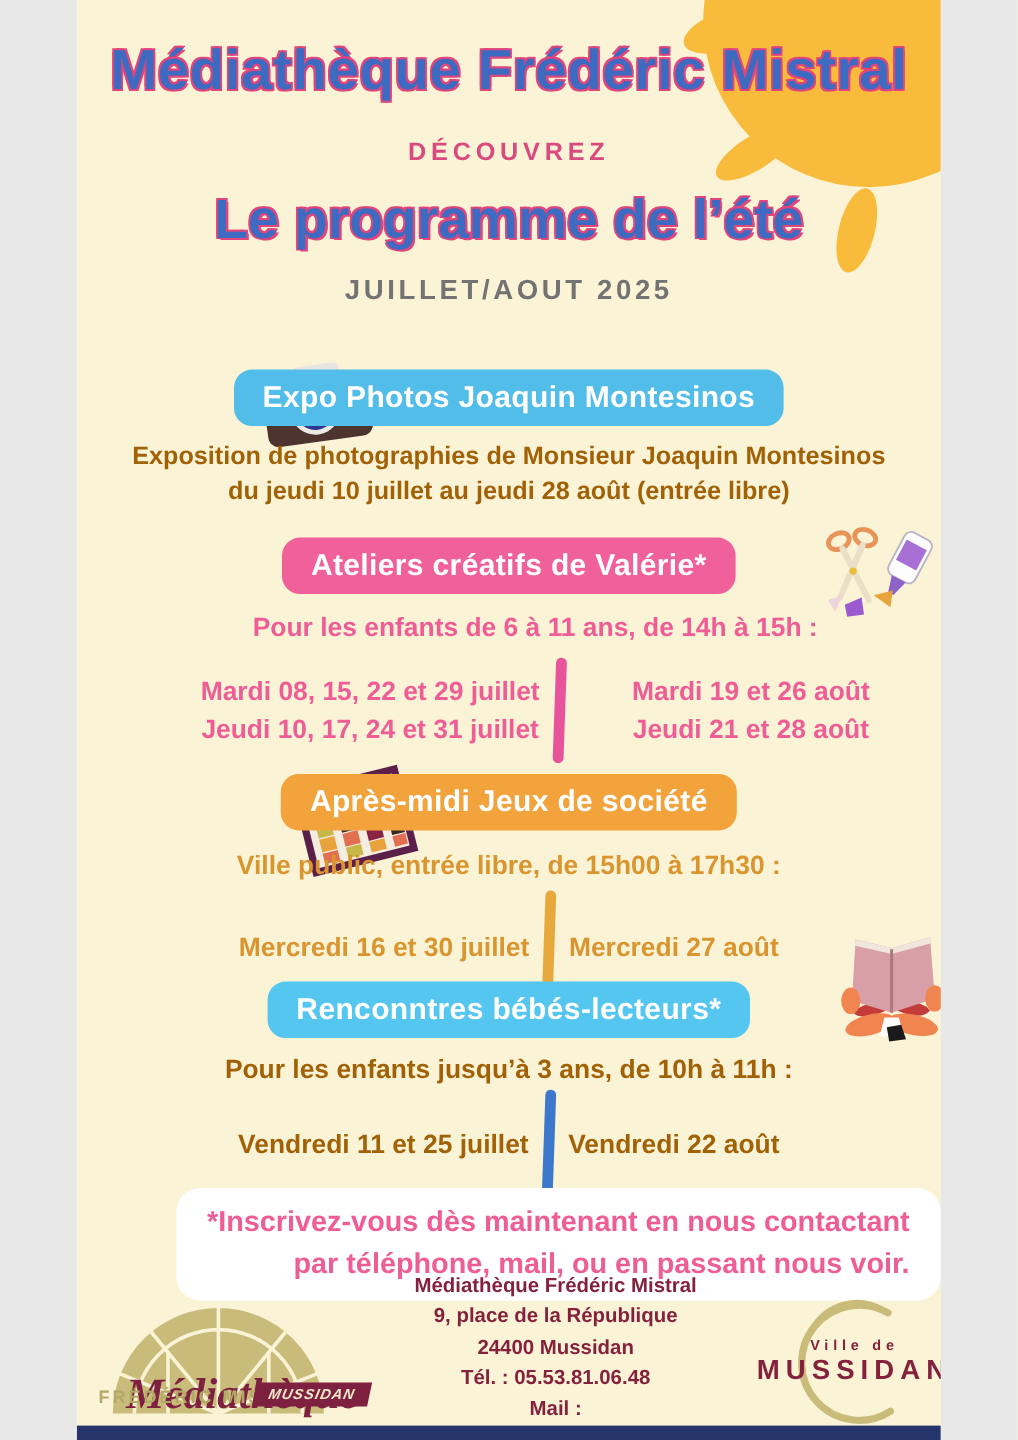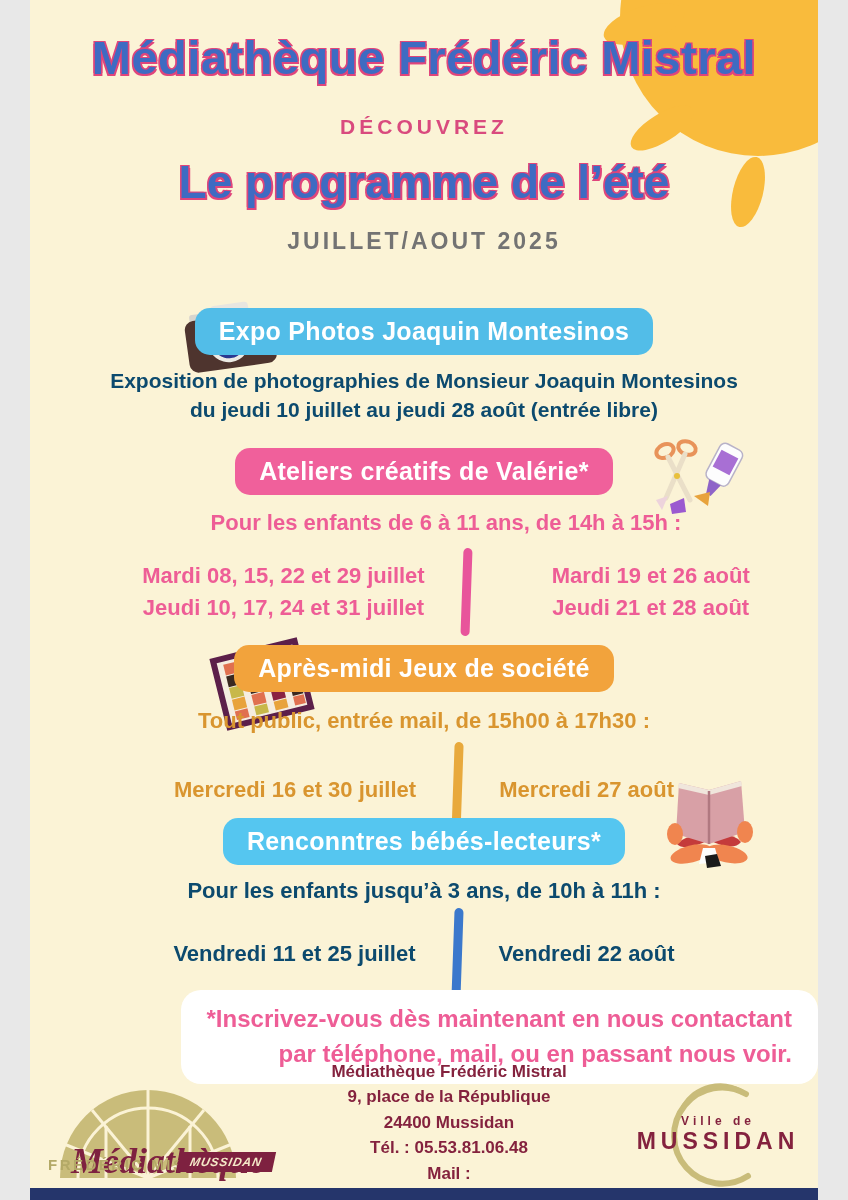--- a/index.html
+++ b/index.html
@@ -1,18 +1,18 @@
 <!DOCTYPE html>
 <html><head>
 <meta charset="utf-8">
 <style>
   * { margin:0; padding:0; box-sizing:border-box; }
   html,body { background:#e8e8e8; }
   .poster {
-    position:relative; width:788px; height:1200px; margin:0 auto;
+    position:relative; width:720px; height:1200px; margin:0 auto;
     background:#FBF3D6; overflow:hidden;
     font-family:"Liberation Sans", sans-serif; font-weight:bold;
   }
   .abs { position:absolute; left:0; right:0; text-align:center; }
 
   
   .main-title {
     top:30px; font-size:47px; letter-spacing:0.5px; color:#3E6BC2;
     text-shadow:1.5px 1.5px 0 #E0457B, -1.5px 1.5px 0 #E0457B,
                 1.5px -1.5px 0 #E0457B, -1.5px -1.5px 0 #E0457B;
@@ -31,29 +31,29 @@
   
   .badge {
     display:inline-block; padding:9px 24px; border-radius:15px;
     color:#ffffff; font-size:25px; letter-spacing:0.3px;
   }
   .badge-blue   { background:#52BDE8; }
   .badge-pink   { background:#F0609B; }
   .badge-orange { background:#F2A33C; }
   .badge-sky    { background:#55C6F0; }
 
-  .body-blue   { color:#0c4a6e; }
+  .body-blue   { color:#a16207; }
   .body-pink   { color:#EE5D96;padding-left:44px; }
   .body-orange { color:#D9952F; }
 
   .desc  { font-size:21px; line-height:1.4; }
   .info  { font-size:22px; }
   .dates { font-size:22px; line-height:1.45; }
 
-  .dates-row { display:flex; justify-content:center; align-items:center; gap:37px; }
+  .dates-row { display:flex; justify-content:center; align-items:center; gap:12px; }
   .divider { width:9px; border-radius:5px; transform:rotate(2deg); flex:none; }
   .div-pink   { background:#E8549B; height:88px; }
   .div-orange { background:#E8A93C; height:96px; }
   .div-blue   { background:#3B78CC; height:92px; }
 
   .icon { position:absolute; }
 
   
   .note-box {
     display:inline-block; background:#ffffff; border-radius:20px;
@@ -176,21 +176,21 @@
         <rect x="87" y="36" width="11" height="11" fill="#C8B84A"></rect>
         <rect x="87" y="48" width="11" height="11" fill="#E07050"></rect>
         <rect x="87" y="60" width="11" height="11" fill="#3A2820"></rect>
         <rect x="87" y="72" width="11" height="9" fill="#E07050"></rect>
       </g>
     </g>
   </svg>
   <div class="abs" style="top:645px;">
     <span class="badge badge-orange">Après-midi Jeux de société</span>
   </div>
-  <div class="abs info body-orange" style="top:708px;">Tout public, entrée mail, de 15h00 à 17h30 :</div>
+  <div class="abs info body-orange" style="top:708px;">Ville public, entrée libre, de 15h00 à 17h30 :</div>
   <div class="abs" style="top:742px;">
     <div class="dates-row">
       <div class="dates body-orange">Mercredi 16 et 30 juillet</div>
       <div class="divider div-orange"></div>
       <div class="dates body-orange">Mercredi 27 août</div>
     </div>
   </div>
 
   <div class="abs" style="top:818px;">
     <span class="badge badge-sky">Renconntres bébés-lecteurs*</span>

